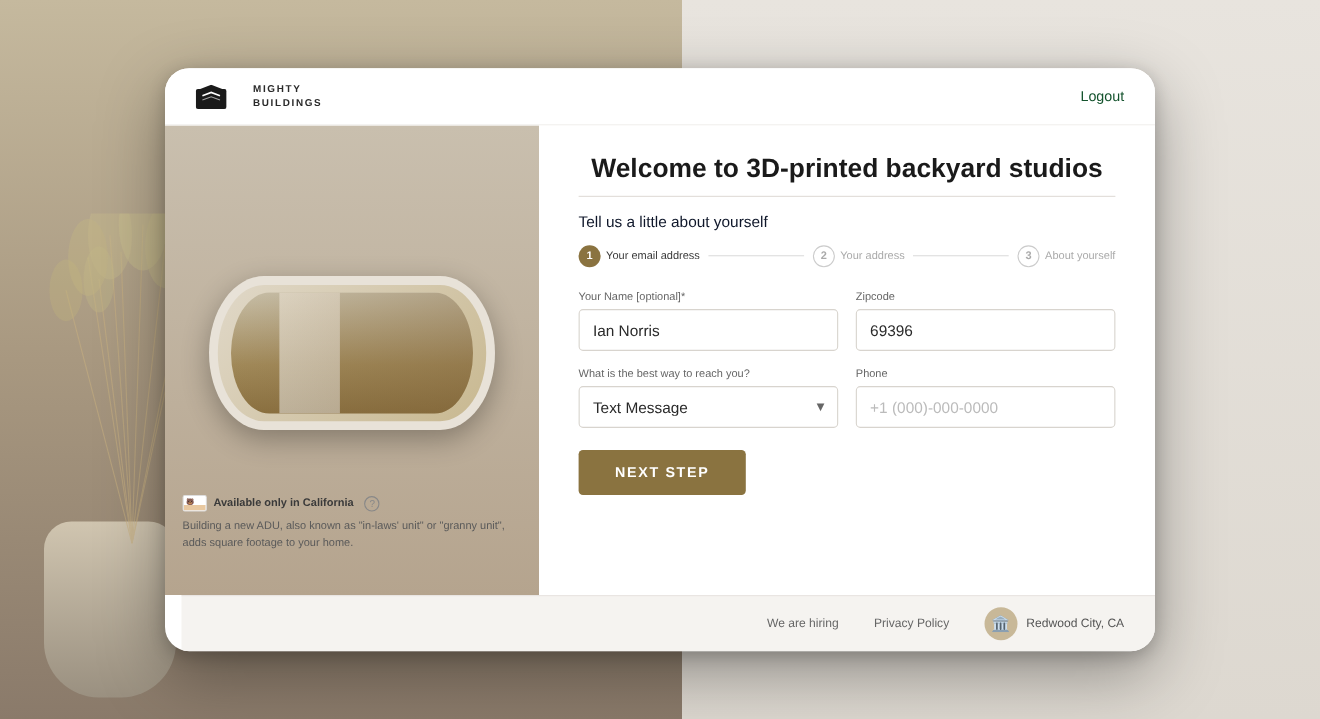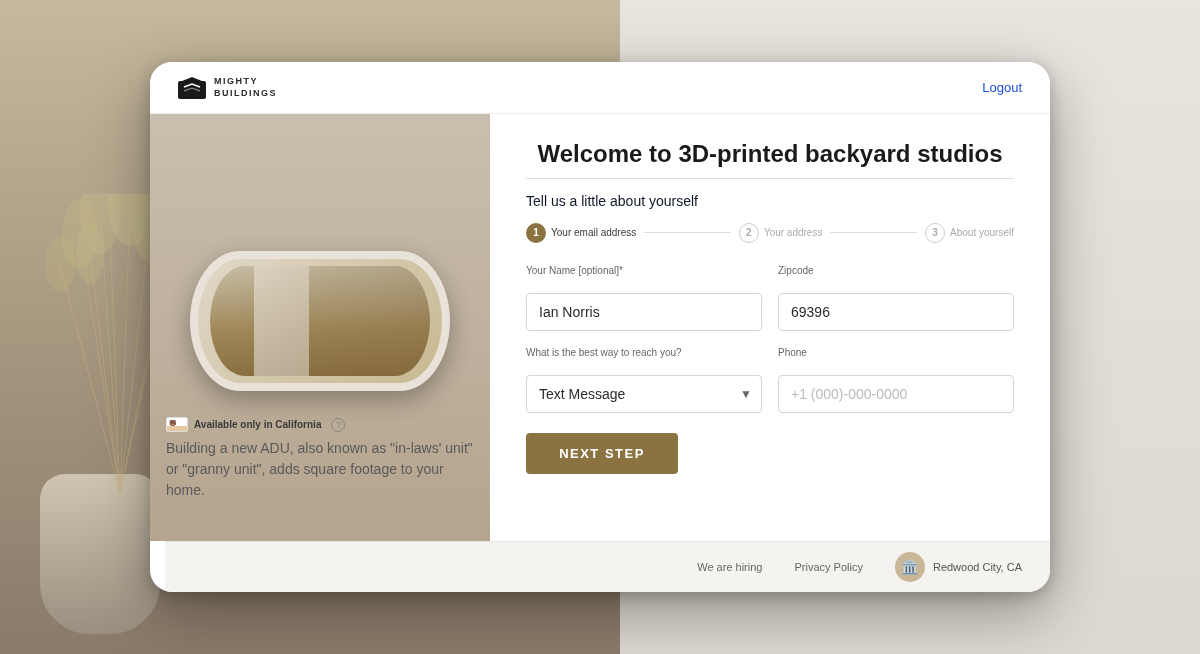--- a/index.html
+++ b/index.html
@@ -63,40 +63,40 @@
       justify-content: space-between;
       padding: 14px 28px;
       background: #fff;
       border-bottom: 1px solid #f0eeec;
       flex-shrink: 0;
     }
 
     .logo-area {
       display: flex;
       align-items: center;
-      gap: 8px;
+      gap: 24px;
     }
 
     .logo-icon {
       width: 28px;
       height: 22px;
     }
 
     .logo-text {
       font-size: 9px;
       font-weight: 700;
       letter-spacing: 1.5px;
       color: #2a2a2a;
       line-height: 1.3;
       text-transform: uppercase;
     }
 
     .logout-btn {
       font-size: 13px;
-      color: #1d4ed8;
+      color: #14532d;
       cursor: pointer;
       background: none;
       border: none;
       font-family: inherit;
     }
 
     
     .content-area {
       display: flex;
       flex: 1;
@@ -223,21 +223,21 @@
       border: 1px solid #888;
       display: inline-flex;
       align-items: center;
       justify-content: center;
       font-size: 9px;
       color: #888;
       margin-left: 4px;
     }
 
     .california-desc {
-      font-size: 14px;
+      font-size: 10px;
       color: #5a5a5a;
       line-height: 1.5;
     }
 
     
     .right-panel {
       flex: 1;
       padding: 24px 36px;
       overflow-y: auto;
       background: #fff;
@@ -325,21 +325,21 @@
     .form-row {
       display: flex;
       gap: 16px;
       margin-bottom: 16px;
     }
 
     .form-group {
       flex: 1;
       display: flex;
       flex-direction: column;
-      gap: 17px;
+      gap: 5px;
     }
 
     .form-label {
       font-size: 10px;
       color: #666;
       font-weight: 400;
     }
 
     .form-input {
       padding: 10px 12px;

